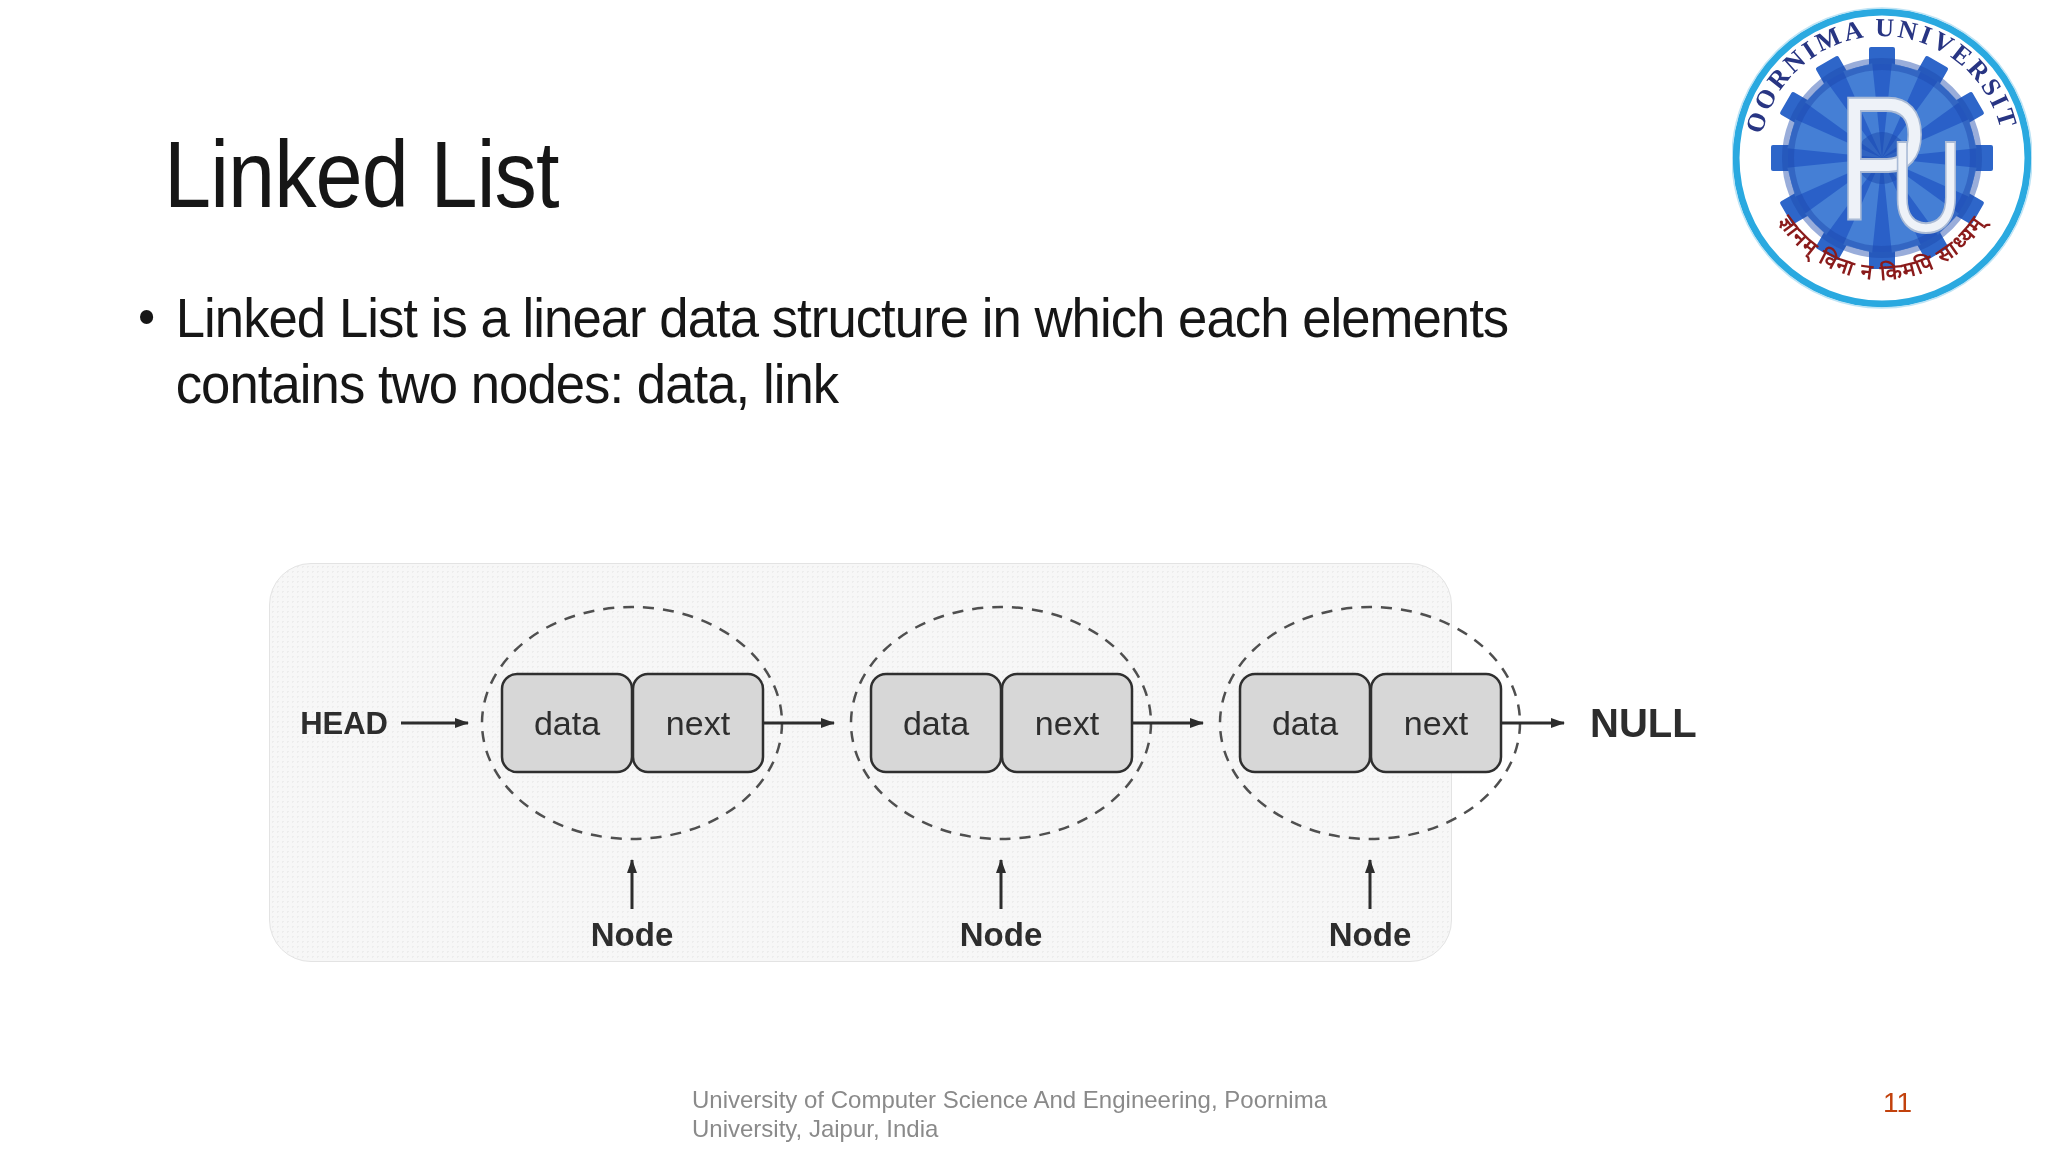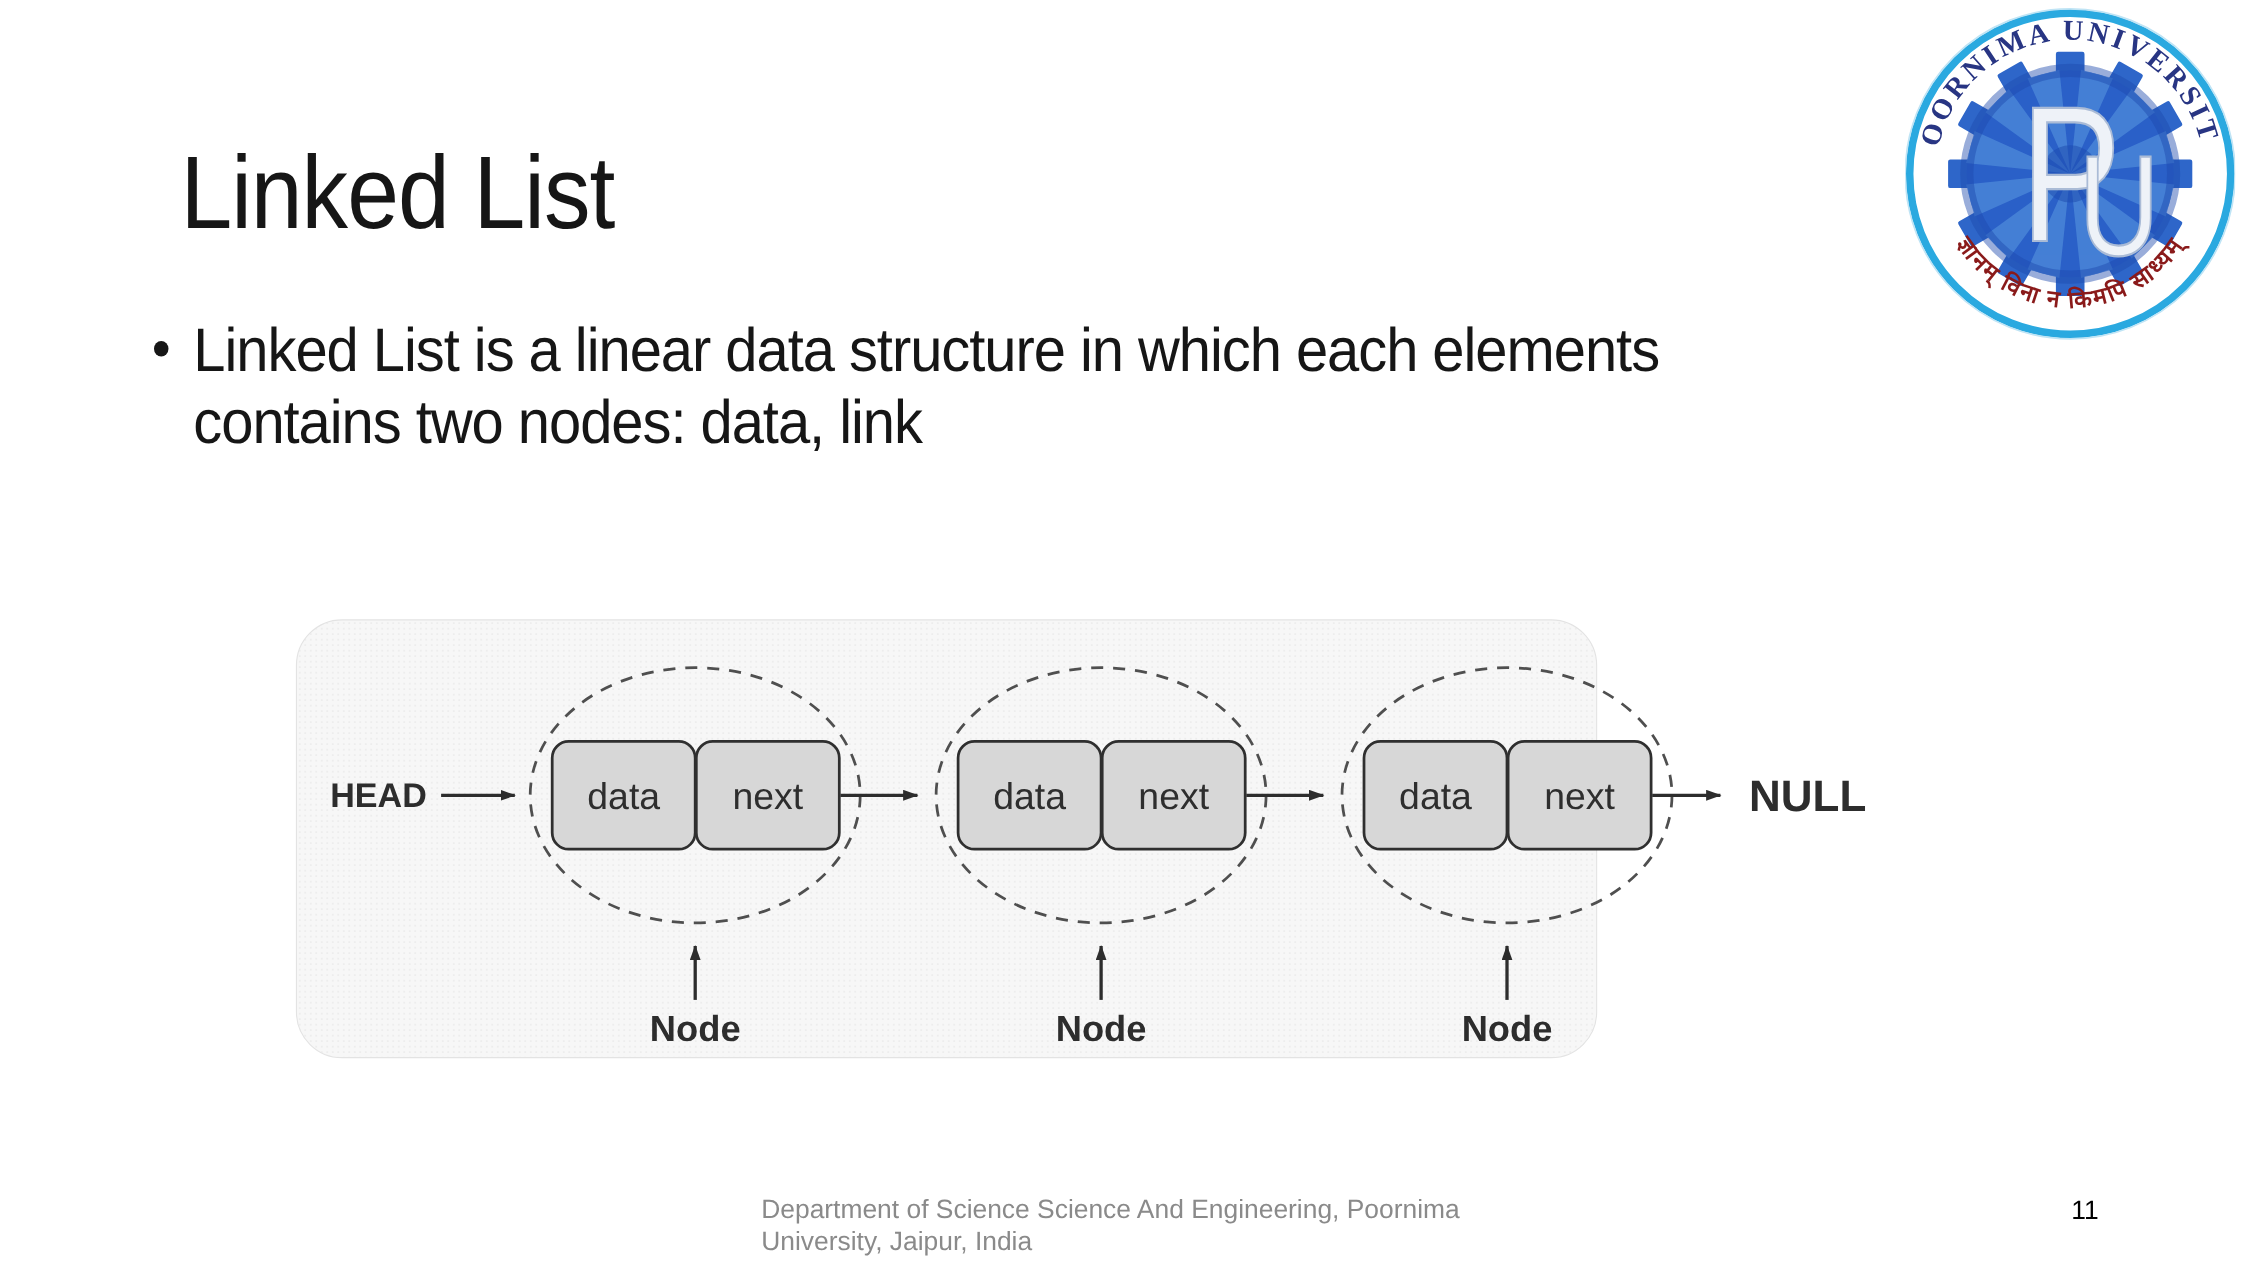--- a/index.html
+++ b/index.html
@@ -35,21 +35,21 @@
     border:1.5px solid #e3e3e3;box-sizing:border-box;
   }
   .diagram-svg{position:absolute;left:0;top:0;}
   
   .logo-box{left:1732px;top:5px;width:300px;height:306px;}
   
   .footer-text{
     left:692px;top:1085px;width:680px;font-size:24px;line-height:29px;color:#8a8a8a;
   }
   .page-number{
-    left:1883px;top:1087px;font-size:24px;color:#000000;
+    left:1883px;top:1087px;font-size:28px;color:#c2410c;
   }
 </style>
 </head>
 <body>
 
 <div class="abs slide-title">Linked List</div>
 
 <div class="abs bullet-row">
   <div class="bullet-dot"></div>
   <div class="bullet-text">Linked List is a linear data structure in which each elements contains two nodes: data, link</div>
@@ -157,14 +157,14 @@
     </defs>
     <text font-size="26" font-weight="bold" fill="#283583" letter-spacing="3" font-family="Liberation Serif, serif">
       <textPath href="#arc-top" startOffset="50%" text-anchor="middle">POORNIMA UNIVERSITY</textPath>
     </text>
     <text font-size="21" font-weight="bold" fill="#8a1a1a" letter-spacing="2" font-family="Liberation Serif, serif">
       <textPath href="#arc-bottom" startOffset="50%" text-anchor="middle">ज्ञानम् विना न किमपि साध्यम्</textPath>
     </text>
   </svg>
 </div>
 
-<div class="abs footer-text">Department of Science Science And Engineering, Poornima University, Jaipur, India</div>
+<div class="abs footer-text">University of Computer Science And Engineering, Poornima University, Jaipur, India</div>
 <div class="abs page-number">11</div>
 
 </body></html>

